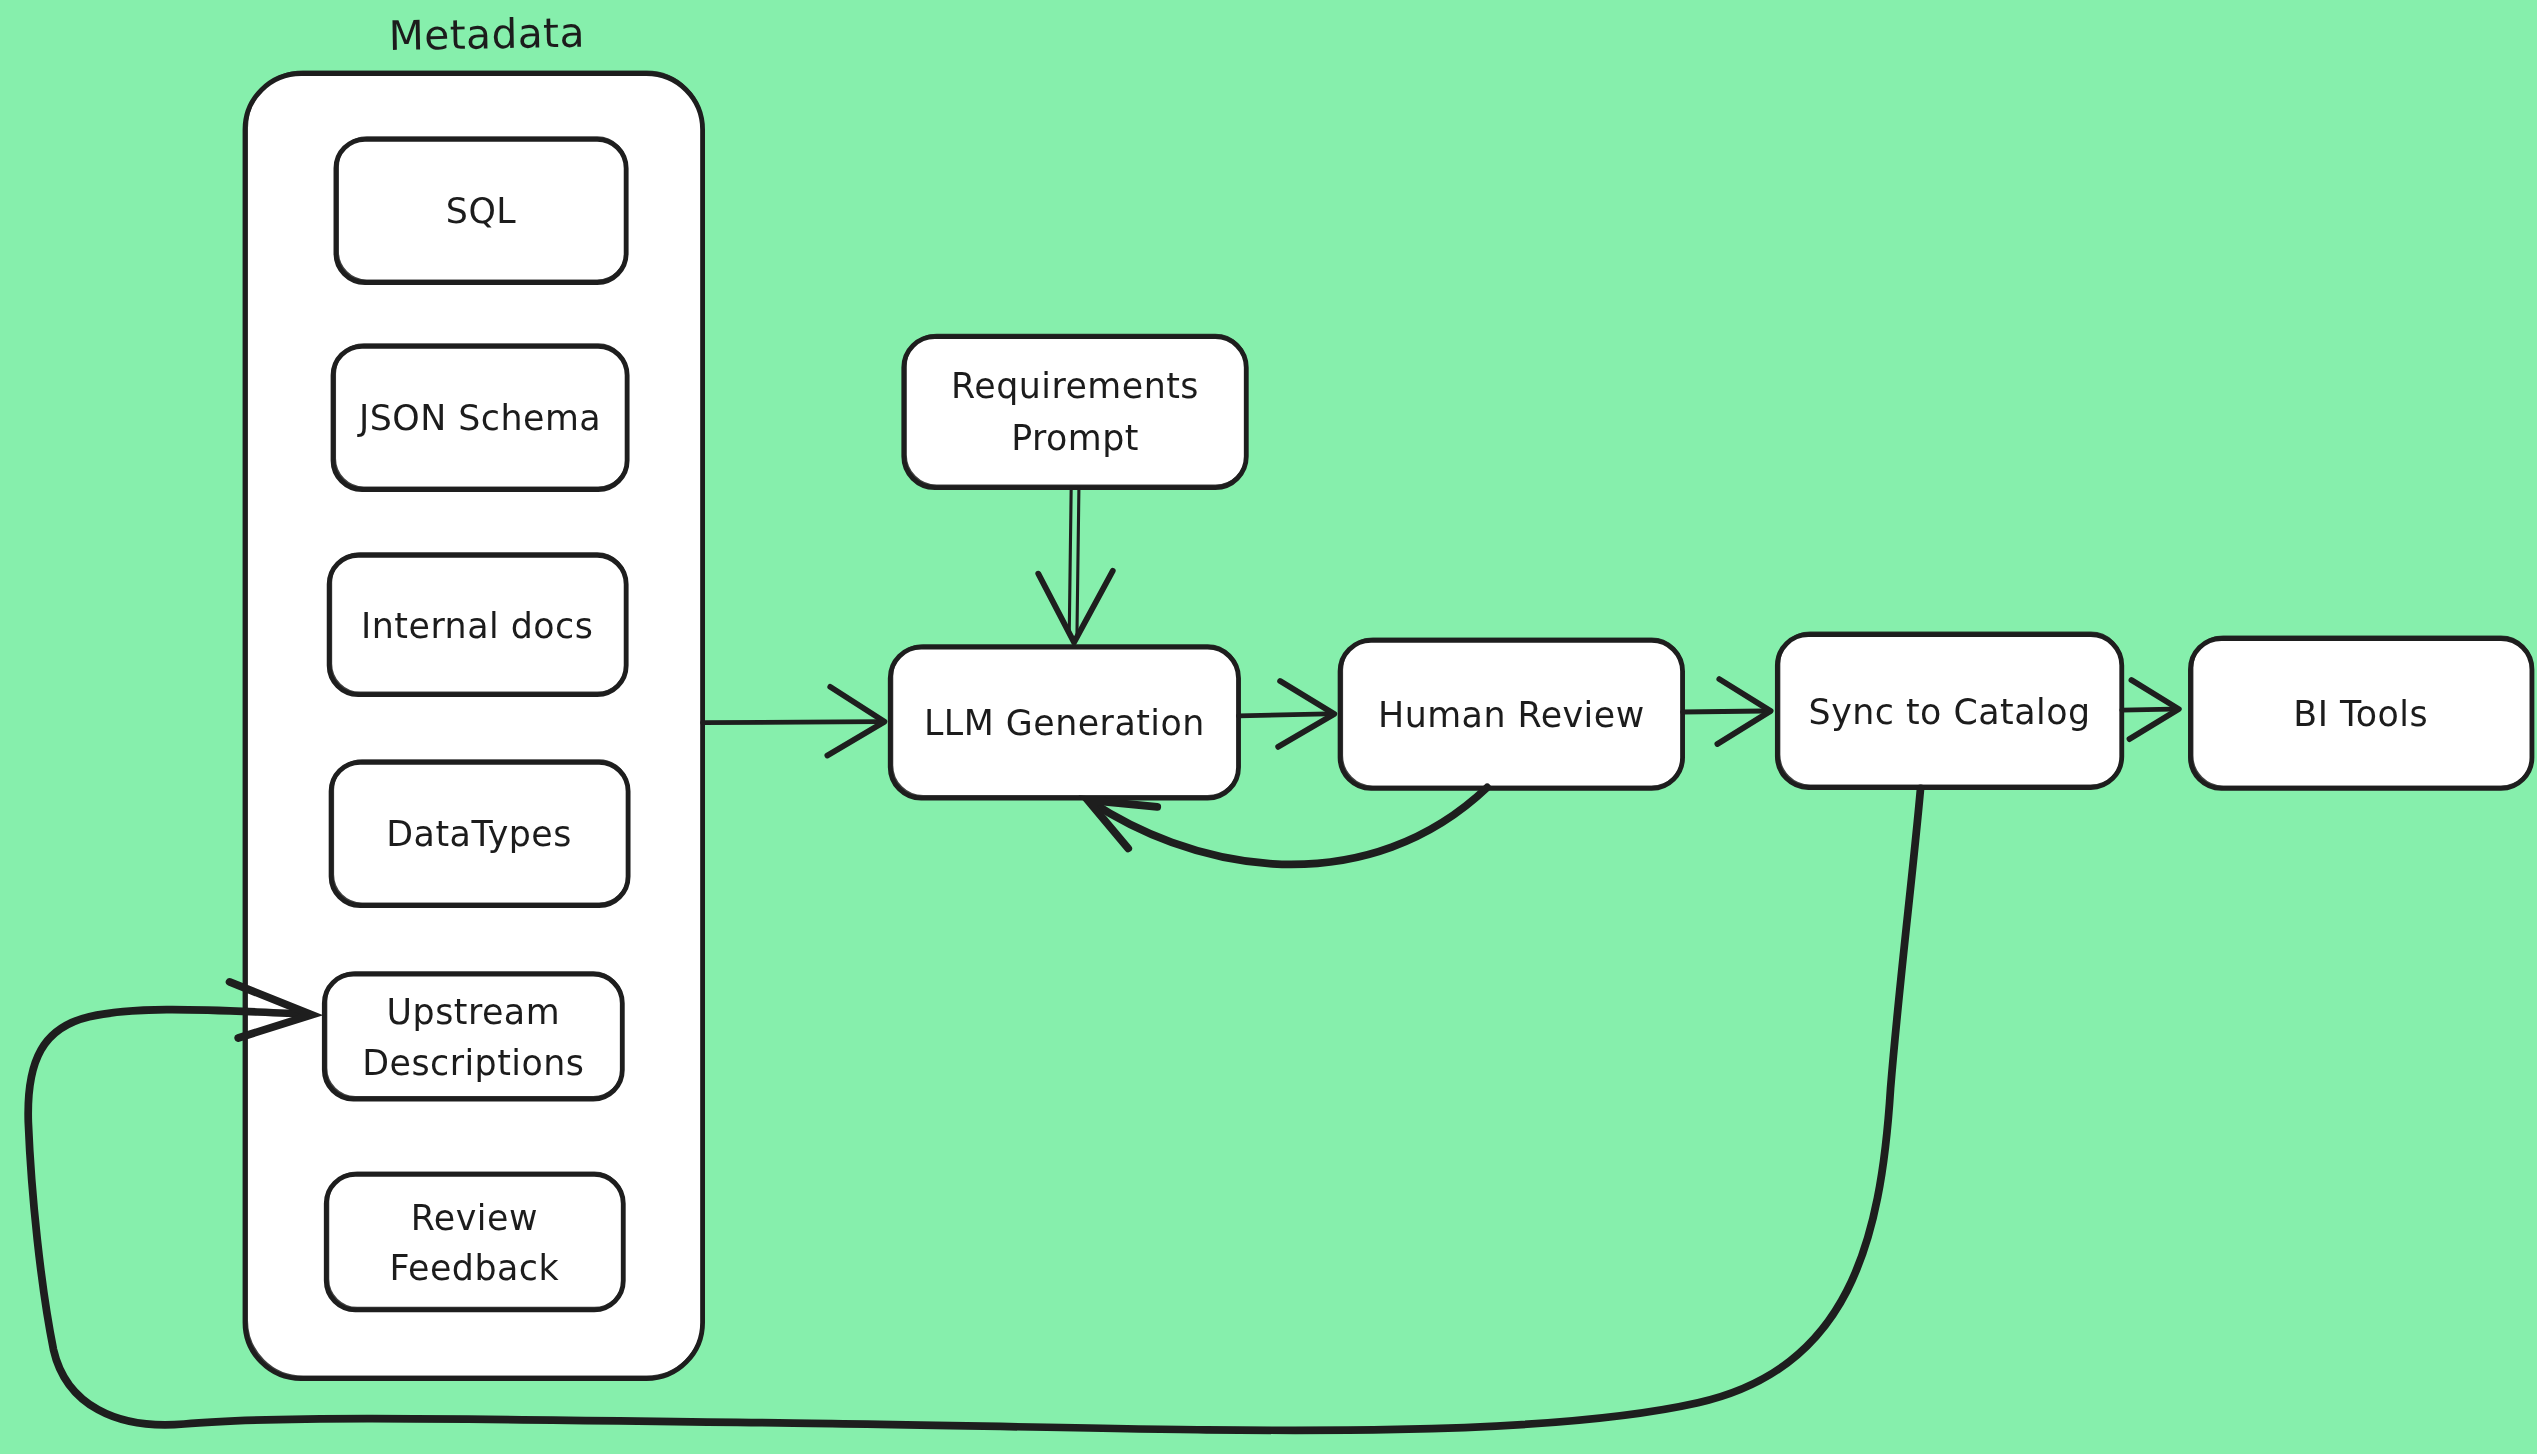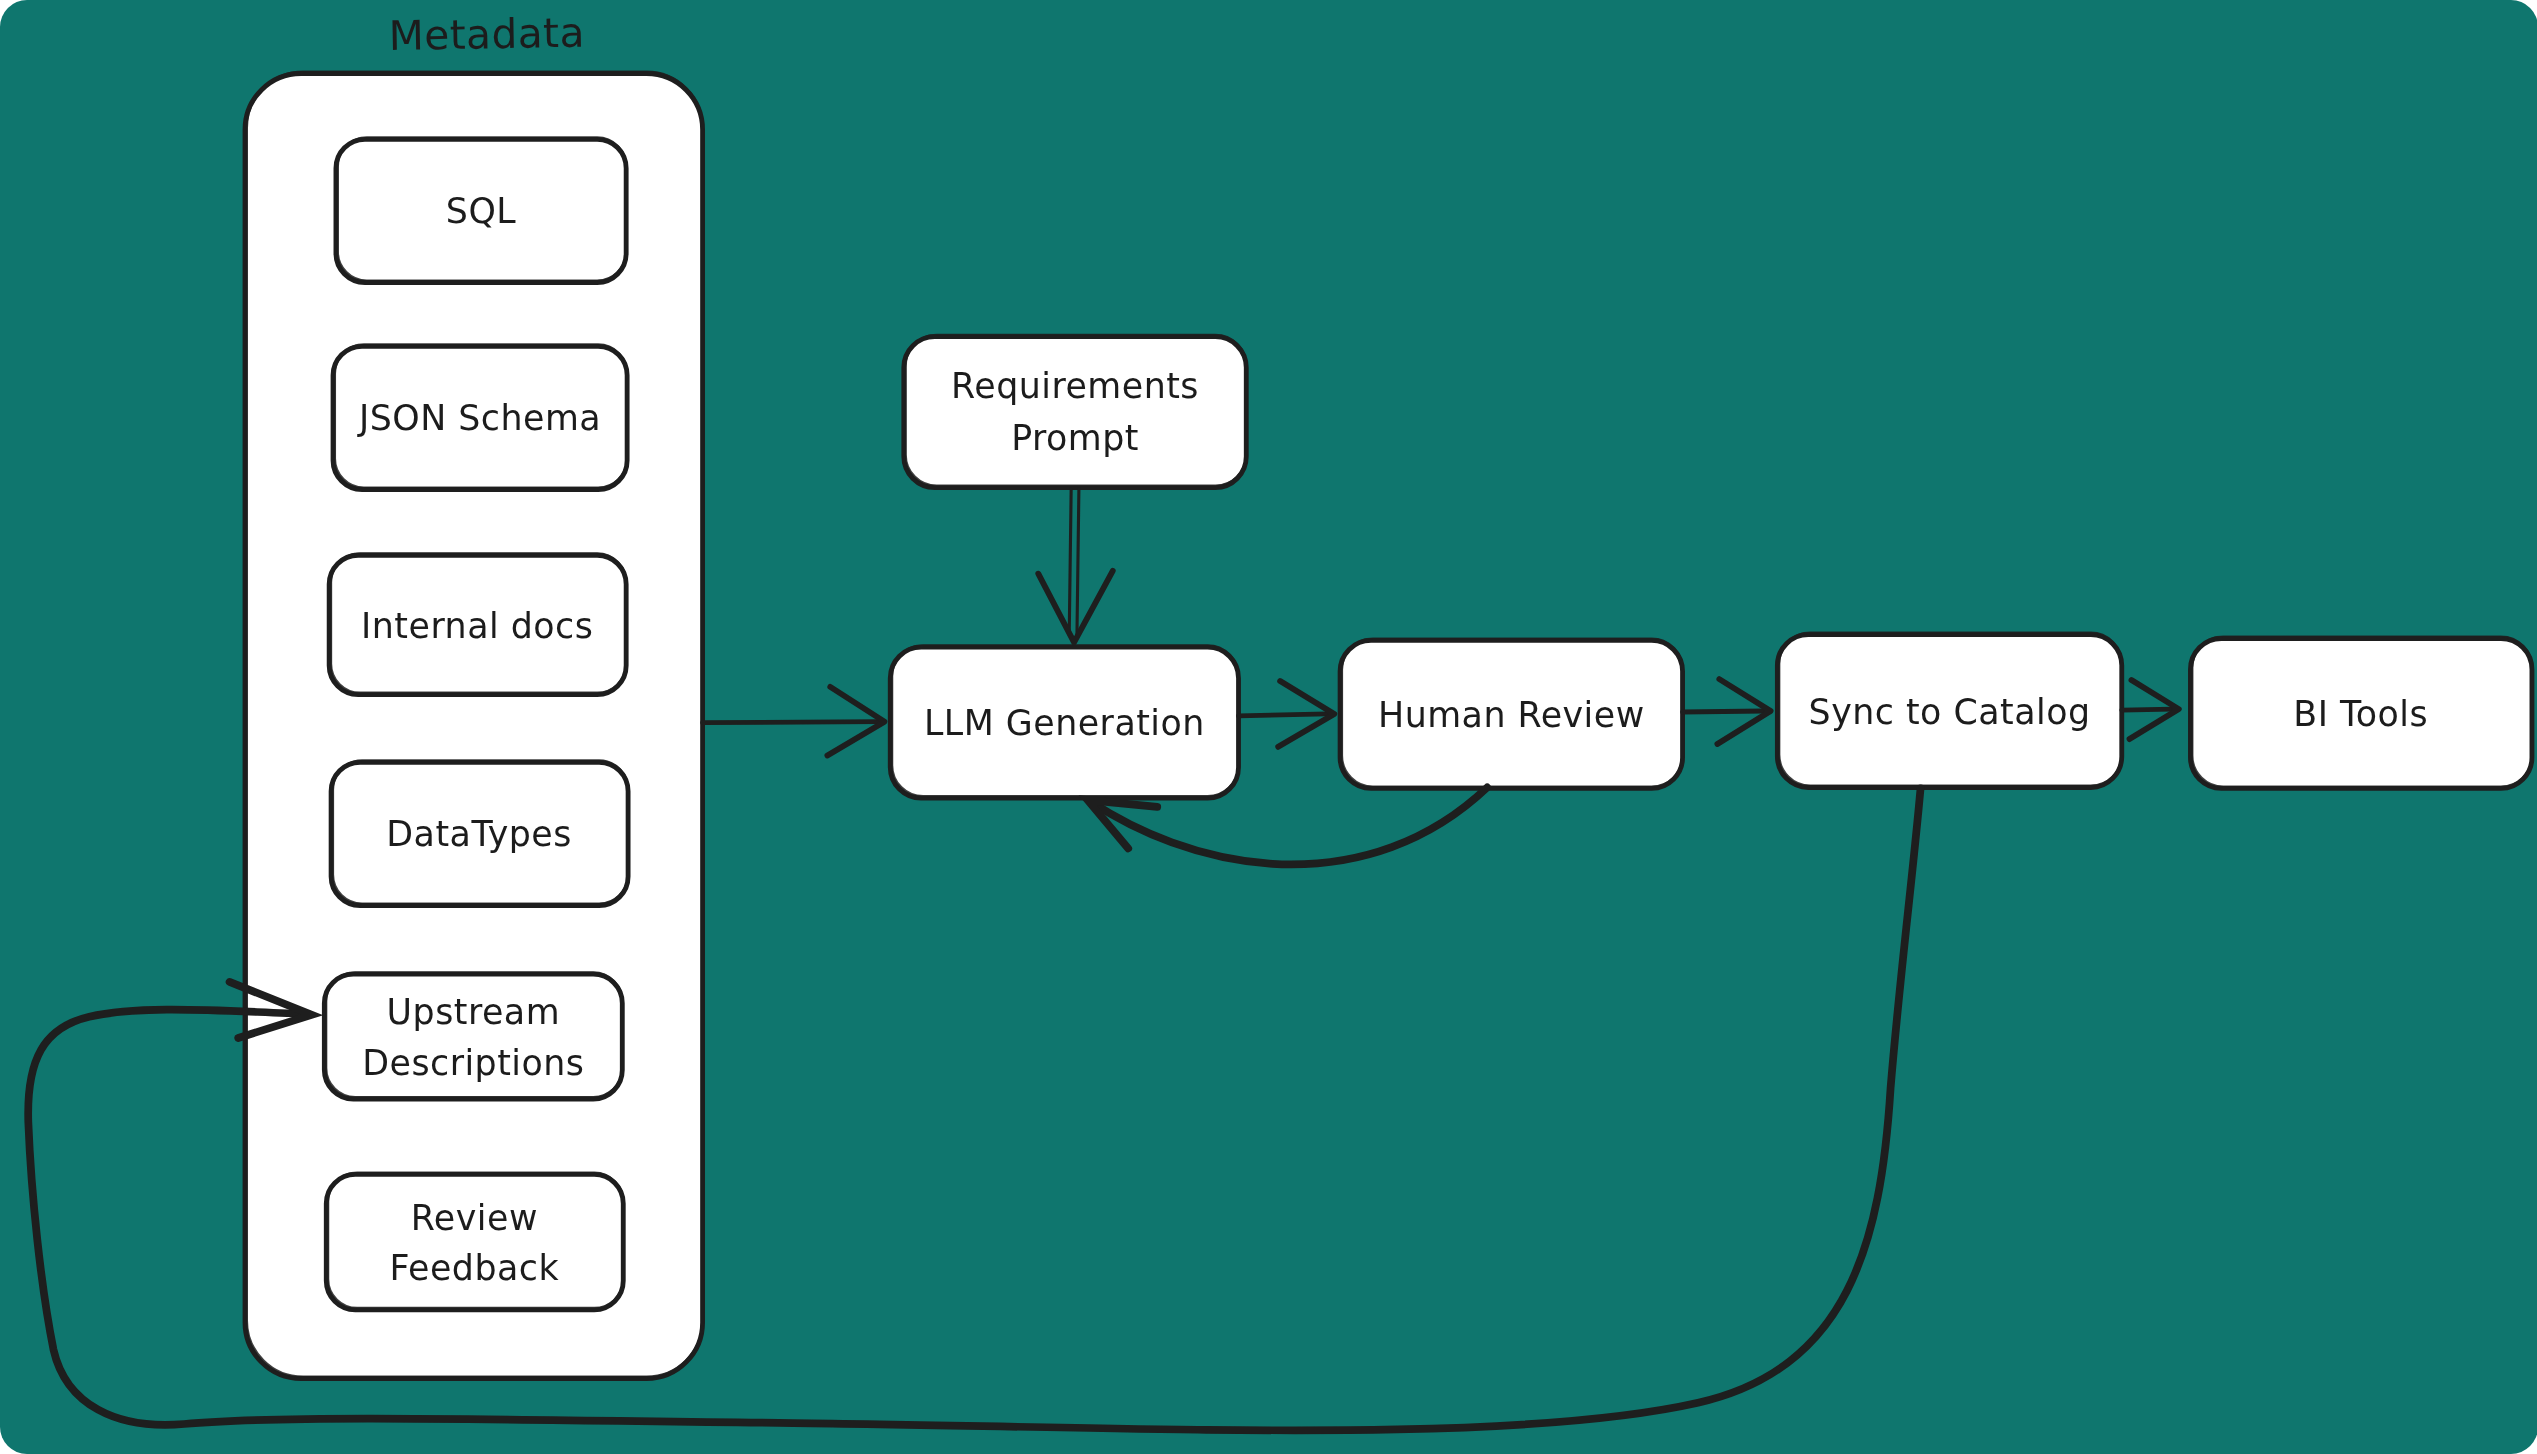--- a/index.html
+++ b/index.html
@@ -4,23 +4,22 @@
 <style>
   html, body {
     margin: 0;
     padding: 0;
     background: #ffffff;
   }
   .canvas {
     position: relative;
     width: 2538px;
     height: 1454px;
-    background: #0f766e;
+    background: #86efac;
     overflow: hidden;
-    border-radius: 27px;
   }
   svg { display: block; }
   .box {
     fill: #ffffff;
     stroke: #1e1e1e;
     stroke-width: 5;
     stroke-linecap: round;
     stroke-linejoin: round;
   }
   .box-echo {

